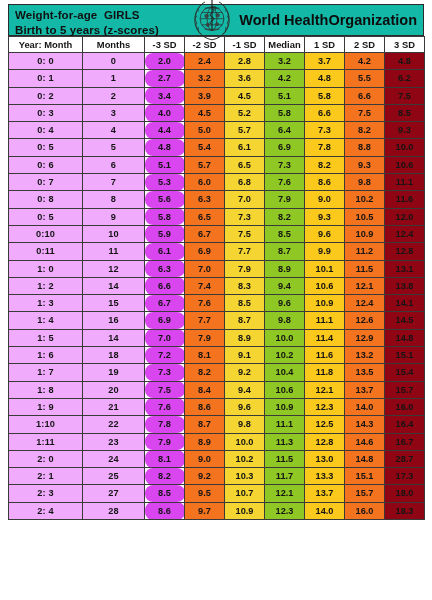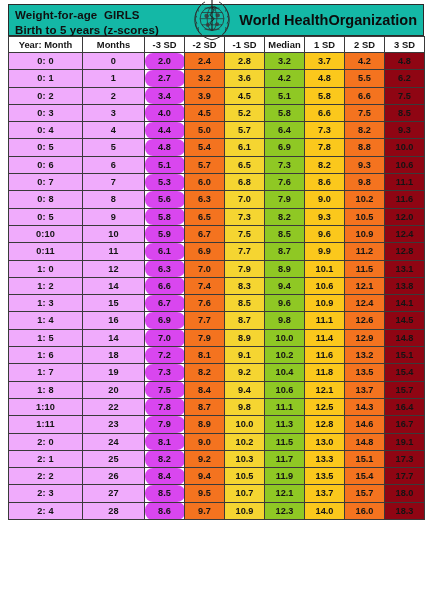--- a/index.html
+++ b/index.html
@@ -409,20 +409,31 @@
           <td class="lbl">20</td>
           <td class="sd-neg3">7.5</td>
           <td class="sd-neg2">8.4</td>
           <td class="sd-neg1">9.4</td>
           <td class="sd-med">10.6</td>
           <td class="sd-pos1">12.1</td>
           <td class="sd-pos2">13.7</td>
           <td class="sd-pos3">15.7</td>
         </tr>
         <tr>
+          <td class="lbl">1: 9</td>
+          <td class="lbl">21</td>
+          <td class="sd-neg3">7.6</td>
+          <td class="sd-neg2">8.6</td>
+          <td class="sd-neg1">9.6</td>
+          <td class="sd-med">10.9</td>
+          <td class="sd-pos1">12.3</td>
+          <td class="sd-pos2">14.0</td>
+          <td class="sd-pos3">16.0</td>
+        </tr>
+        <tr>
           <td class="lbl">1:10</td>
           <td class="lbl">22</td>
           <td class="sd-neg3">7.8</td>
           <td class="sd-neg2">8.7</td>
           <td class="sd-neg1">9.8</td>
           <td class="sd-med">11.1</td>
           <td class="sd-pos1">12.5</td>
           <td class="sd-pos2">14.3</td>
           <td class="sd-pos3">16.4</td>
         </tr>
@@ -439,45 +450,34 @@
         </tr>
         <tr>
           <td class="lbl">2: 0</td>
           <td class="lbl">24</td>
           <td class="sd-neg3">8.1</td>
           <td class="sd-neg2">9.0</td>
           <td class="sd-neg1">10.2</td>
           <td class="sd-med">11.5</td>
           <td class="sd-pos1">13.0</td>
           <td class="sd-pos2">14.8</td>
-          <td class="sd-pos3">19.1</td>
+          <td class="sd-pos3">28.7</td>
         </tr>
         <tr>
           <td class="lbl">2: 1</td>
           <td class="lbl">25</td>
           <td class="sd-neg3">8.2</td>
           <td class="sd-neg2">9.2</td>
           <td class="sd-neg1">10.3</td>
           <td class="sd-med">11.7</td>
           <td class="sd-pos1">13.3</td>
           <td class="sd-pos2">15.1</td>
           <td class="sd-pos3">17.3</td>
         </tr>
         <tr>
-          <td class="lbl">2: 2</td>
-          <td class="lbl">26</td>
-          <td class="sd-neg3">8.4</td>
-          <td class="sd-neg2">9.4</td>
-          <td class="sd-neg1">10.5</td>
-          <td class="sd-med">11.9</td>
-          <td class="sd-pos1">13.5</td>
-          <td class="sd-pos2">15.4</td>
-          <td class="sd-pos3">17.7</td>
-        </tr>
-        <tr>
           <td class="lbl">2: 3</td>
           <td class="lbl">27</td>
           <td class="sd-neg3">8.5</td>
           <td class="sd-neg2">9.5</td>
           <td class="sd-neg1">10.7</td>
           <td class="sd-med">12.1</td>
           <td class="sd-pos1">13.7</td>
           <td class="sd-pos2">15.7</td>
           <td class="sd-pos3">18.0</td>
         </tr>

